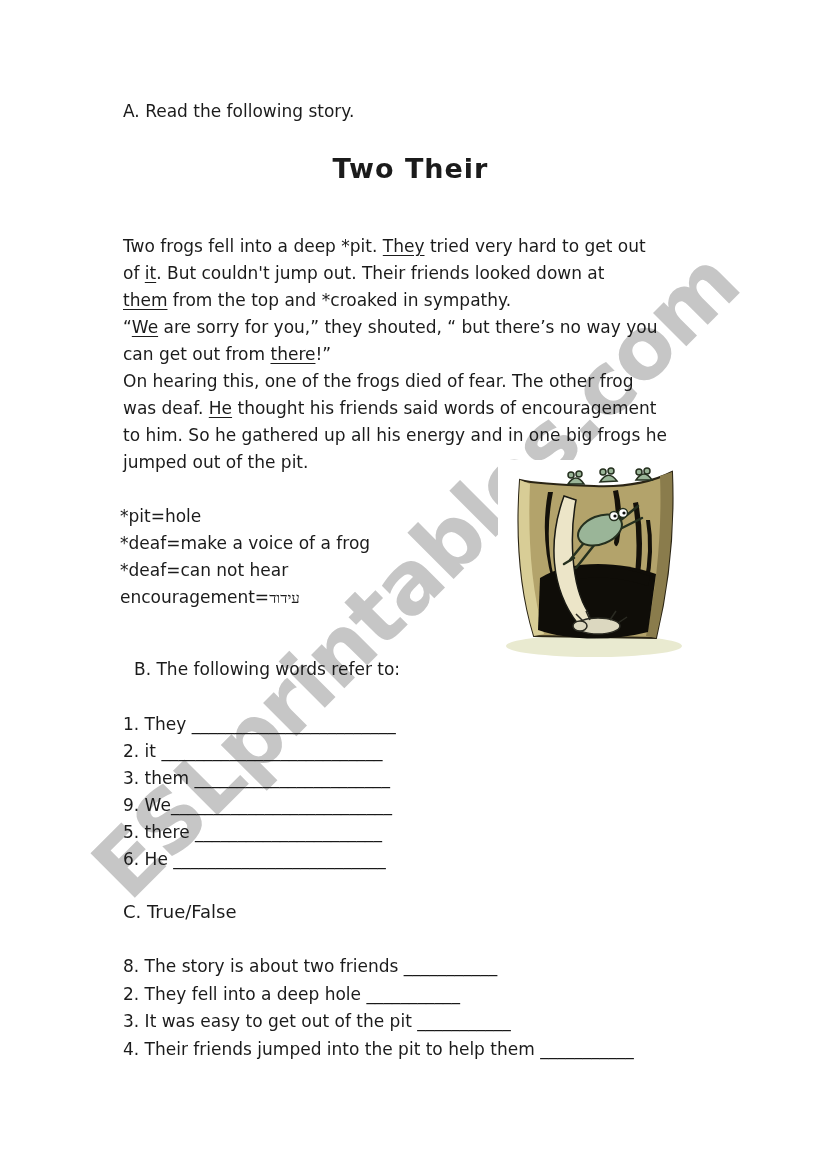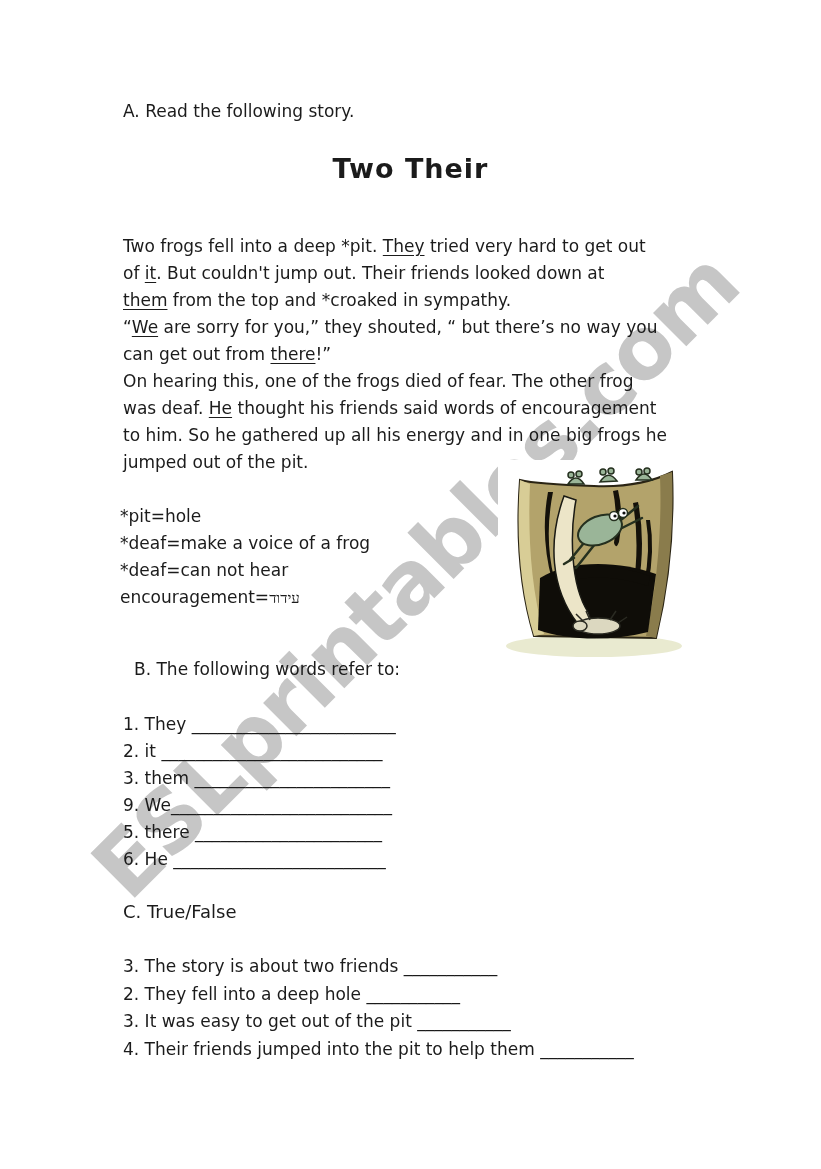--- a/index.html
+++ b/index.html
@@ -129,19 +129,19 @@
     <div><span>2. it </span><span class="blank">__________________________</span></div>
     <div><span>3. them </span><span class="blank">_______________________</span></div>
     <div><span>9. We</span><span class="blank">__________________________</span></div>
     <div><span>5. there </span><span class="blank">______________________</span></div>
     <div><span>6. He </span><span class="blank">_________________________</span></div>
   </div>
 
   <div id="heading-c" class="layer">C. True/False</div>
 
   <div id="list-c" class="layer">
-    <div><span>3. The story is about two friends </span><span class="blank">___________</span></div>
+    <div><span>8. The story is about two friends </span><span class="blank">___________</span></div>
     <div><span>2. They fell into a deep hole </span><span class="blank">___________</span></div>
     <div><span>3. It was easy to get out of the pit  </span><span class="blank">___________</span></div>
     <div><span>4. Their friends jumped into the pit to help them </span><span class="blank">___________</span></div>
   </div>
 
 </div>
 
 </body></html>

